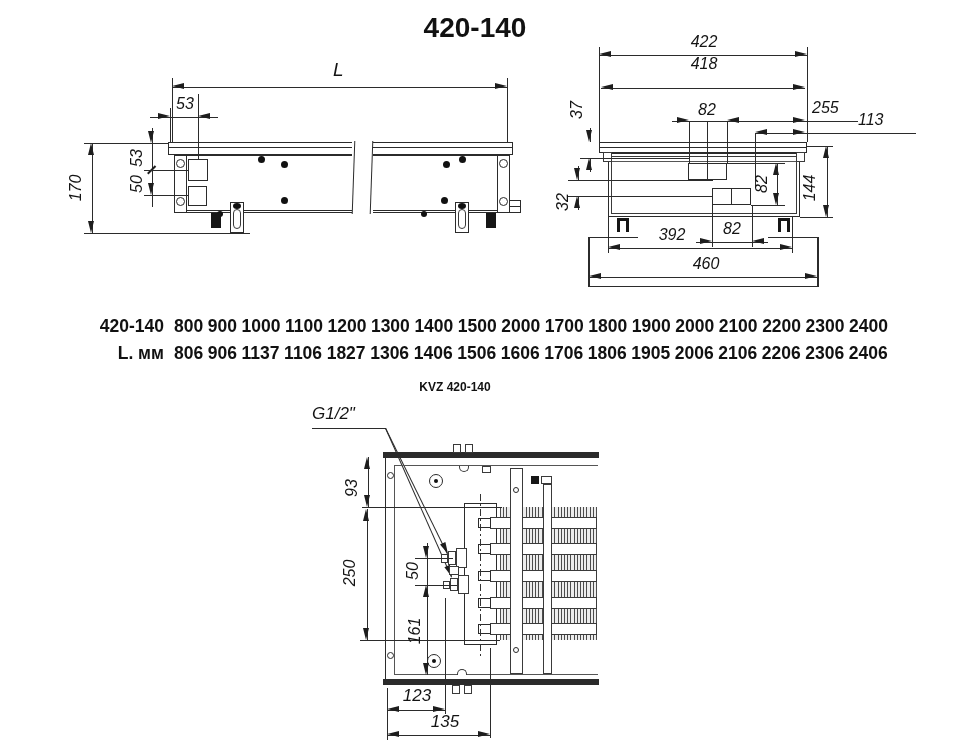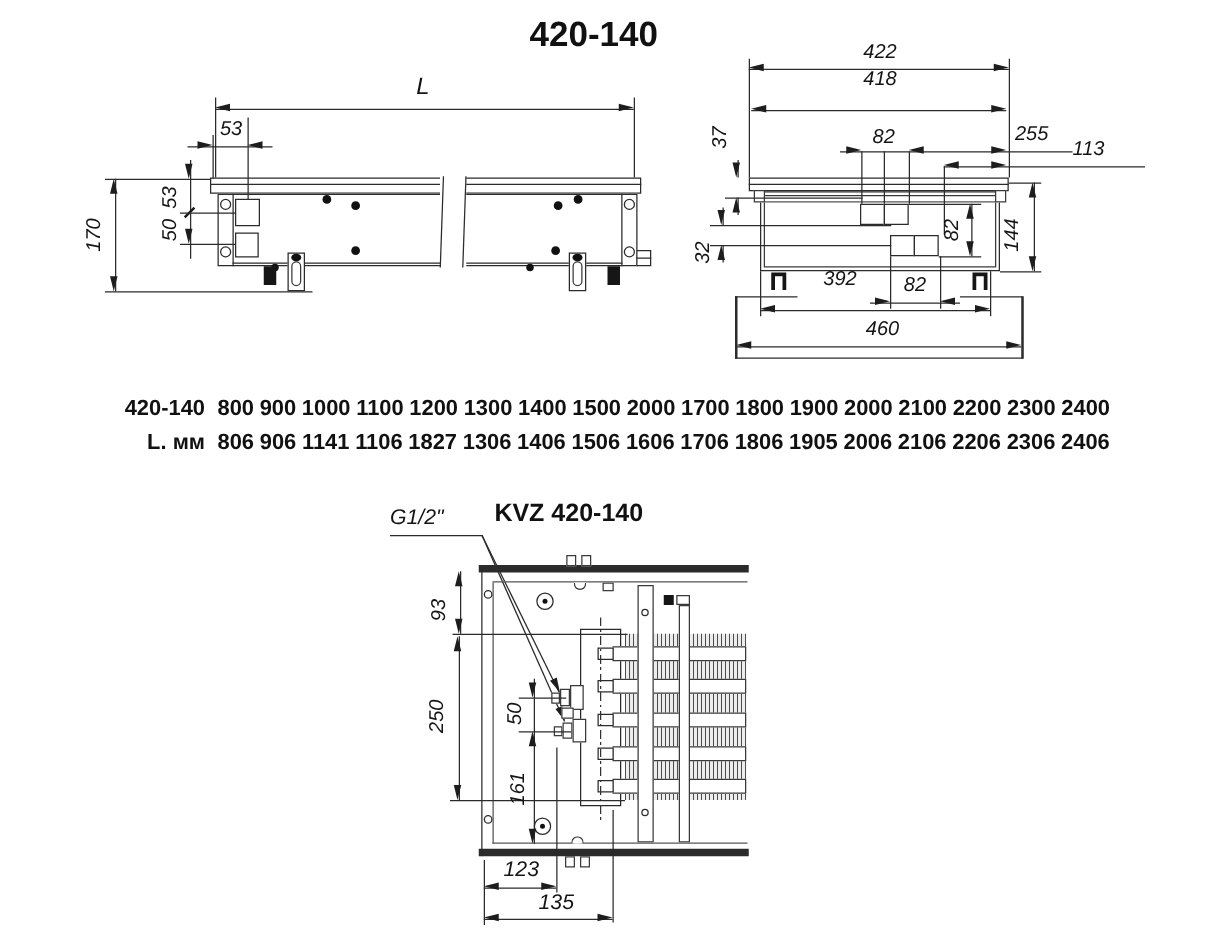--- a/index.html
+++ b/index.html
@@ -190,21 +190,21 @@
     <div class="ln" style="left:727px;top:162.5px;width:58px;height:1px;"></div>
     <div class="ln" style="left:751px;top:204.5px;width:34px;height:1px;"></div>
 
     <div class="dim vdim" style="left:786px;top:180px;width:48px;text-align:center;">144</div>
     <div class="ln" style="left:826.5px;top:146px;width:1px;height:71px;"></div>
     <div class="arr aU" style="left:823px;top:146px;"></div>
     <div class="arr aD" style="left:823px;top:205px;"></div>
     <div class="ln" style="left:807px;top:145.5px;width:26px;height:1px;"></div>
     <div class="ln" style="left:800px;top:216.5px;width:33px;height:1px;"></div>
 
-    <div class="dim ctr" style="left:644px;top:216px;width:56px;">392</div>
+    <div class="dim ctr" style="left:644px;top:227px;width:56px;">392</div>
     <div class="ln" style="left:608px;top:247.5px;width:184px;height:1.2px;"></div>
     <div class="arr aL" style="left:608px;top:244px;"></div>
     <div class="arr aR" style="left:780px;top:244px;"></div>
     <div class="ln" style="left:607.5px;top:217px;width:1px;height:36px;"></div>
     <div class="ln" style="left:791.5px;top:217px;width:1px;height:36px;"></div>
 
     <div class="dim ctr" style="left:716px;top:221px;width:32px;">82</div>
     <div class="ln" style="left:696px;top:241.5px;width:72px;height:1.2px;"></div>
     <div class="arr aR" style="left:700px;top:238px;"></div>
     <div class="arr aL" style="left:752px;top:238px;"></div>
@@ -238,41 +238,41 @@
           <span>2200</span>
           <span>2300</span>
           <span>2400</span>
         </span>
     </div>
     <div class="trow">
       <span class="tlabel">L. мм</span>
       <span class="tvals">
           <span>806</span>
           <span>906</span>
-          <span>1141</span>
+          <span>1137</span>
           <span>1106</span>
           <span>1827</span>
           <span>1306</span>
           <span>1406</span>
           <span>1506</span>
           <span>1606</span>
           <span>1706</span>
           <span>1806</span>
           <span>1905</span>
           <span>2006</span>
           <span>2106</span>
           <span>2206</span>
           <span>2306</span>
           <span>2406</span>
         </span>
     </div>
   </div>
 
   <div>
-    <div class="ttl ctr" style="left:330px;top:400px;width:250px;font-size:20px;">KVZ 420-140</div>
+    <div class="ttl ctr" style="left:330px;top:380px;width:250px;font-size:12px;">KVZ 420-140</div>
 
     <div class="dim" style="left:312px;top:406px;font-size:17px;">G1/2"</div>
     <div class="ln" style="left:312px;top:427.5px;width:74px;height:1.2px;"></div>
     <div class="ln" style="left:386px;top:428px;width:141px;height:1.2px;transform:rotate(63.8deg);transform-origin:0 0;"></div>
     <div class="ln" style="left:386px;top:428px;width:163px;height:1.2px;transform:rotate(66.1deg);transform-origin:0 0;"></div>
     <div class="arr aR" style="left:436px;top:550.5px;transform:rotate(63.8deg);transform-origin:100% 50%;"></div>
     <div class="arr aR" style="left:440px;top:573.5px;transform:rotate(66.1deg);transform-origin:100% 50%;"></div>
 
     <div class="ln" style="left:383px;top:452px;width:216px;height:6px;"></div>
     <div class="lt" style="left:394px;top:465px;width:204px;height:1.2px;"></div>

